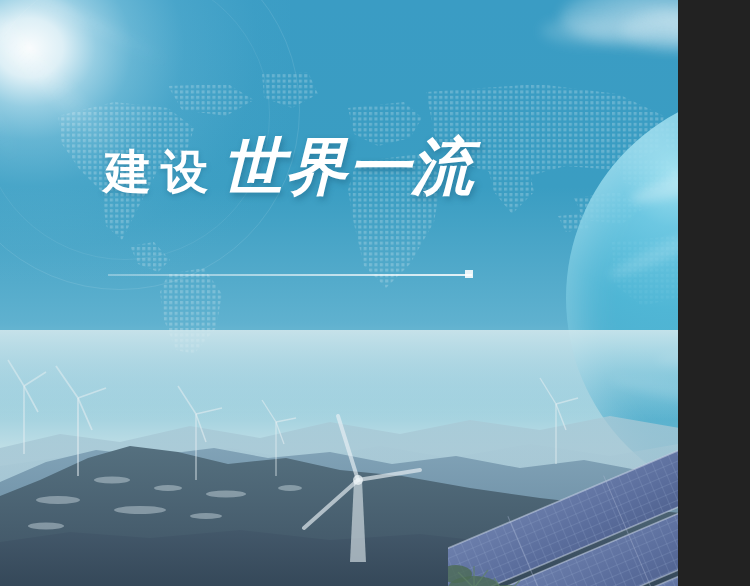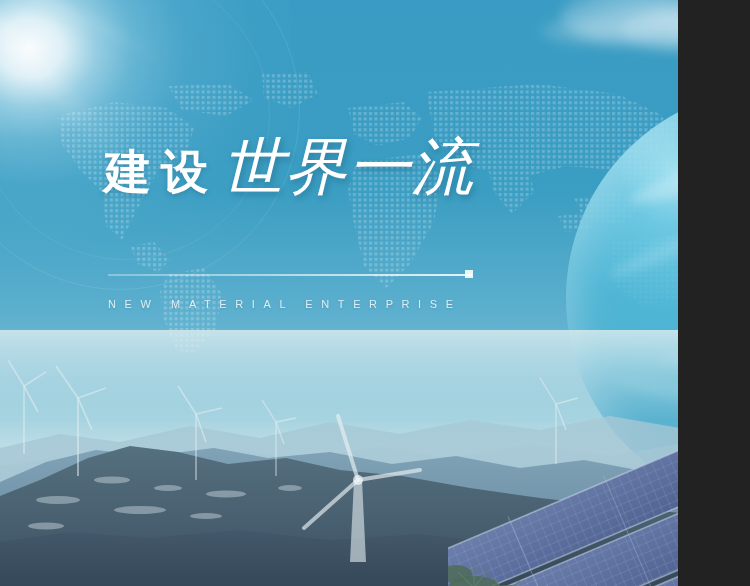--- a/index.html
+++ b/index.html
@@ -169,21 +169,21 @@
     font-size:47px;
     font-weight:bold;
     color:#ffffff;
     letter-spacing:10px;
     line-height:1;
     text-shadow:0 2px 5px rgba(24,92,122,0.35);
     font-family:"Liberation Sans", sans-serif;
   }
   .cn-strong{
     font-size:62px;
-    font-weight:normal;
+    font-weight:bold;
     font-style:italic;
     color:#ffffff;
     letter-spacing:1px;
     line-height:1;
     margin-left:4px;
     text-shadow:2px 3px 6px rgba(20,80,110,0.40);
     font-family:"Liberation Sans", sans-serif;
   }
   .line2{
     position:absolute; left:104px; top:212px;
@@ -434,16 +434,15 @@
     </svg>
   </div>
 
   <div class="textblock">
     <div class="line1">
       <span class="cn-plain">建设</span>
       <span class="cn-strong">世界一流</span>
     </div>
     <div class="divider"></div>
     <div class="divider-cap"></div>
-    <div class="subtitle">NEW MATERIAL ENTERPRISE</div>
   </div>
 
 </div>
 
 </body></html>

